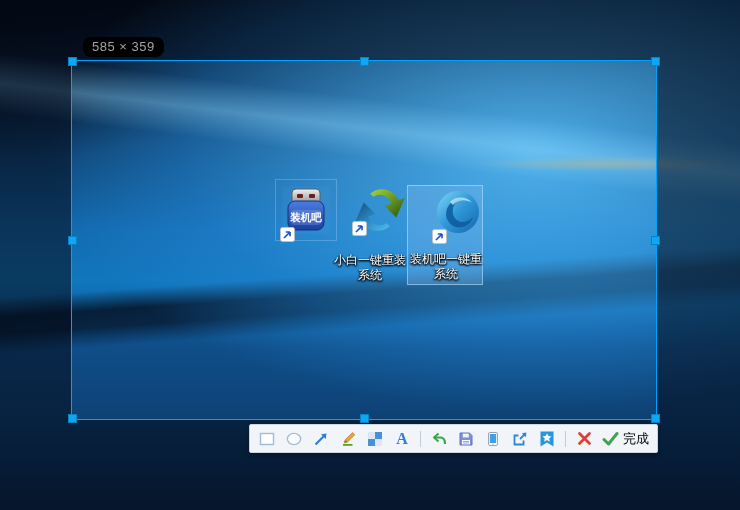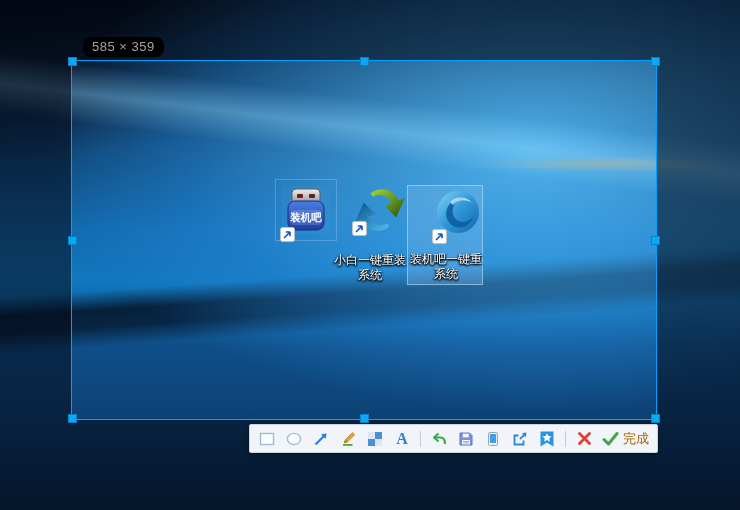--- a/index.html
+++ b/index.html
@@ -46,21 +46,21 @@
 
   
   .toolbar{position:absolute;top:424px;right:82px;height:27px;z-index:7;
     background:#f1f4f8;border:1px solid #ccd5dd;border-radius:2px;
     box-shadow:0 2px 5px rgba(0,0,0,0.30);
     display:flex;align-items:center;padding:0 8px;gap:9px;}
   .tb-btn{width:18px;height:18px;display:flex;align-items:center;justify-content:center;cursor:pointer;}
   .tb-sep{width:1px;height:16px;background:#c3ccd4;}
   .tb-a{font-family:"Liberation Serif",serif;font-weight:bold;font-size:16px;color:#2e7fd4;}
   .done{display:flex;align-items:center;gap:4px;cursor:pointer;}
-  .done-label{font-size:13px;color:#a16207;}
+  .done-label{font-size:13px;color:#000000;}
 </style>
 </head>
 <body>
 
 <div class="wallpaper"></div>
 <div class="glint"></div>
 
 <div class="icon-cell cell-1">
   <div class="icon-graphic">
     <svg width="48" height="48" viewBox="0 0 48 48">

